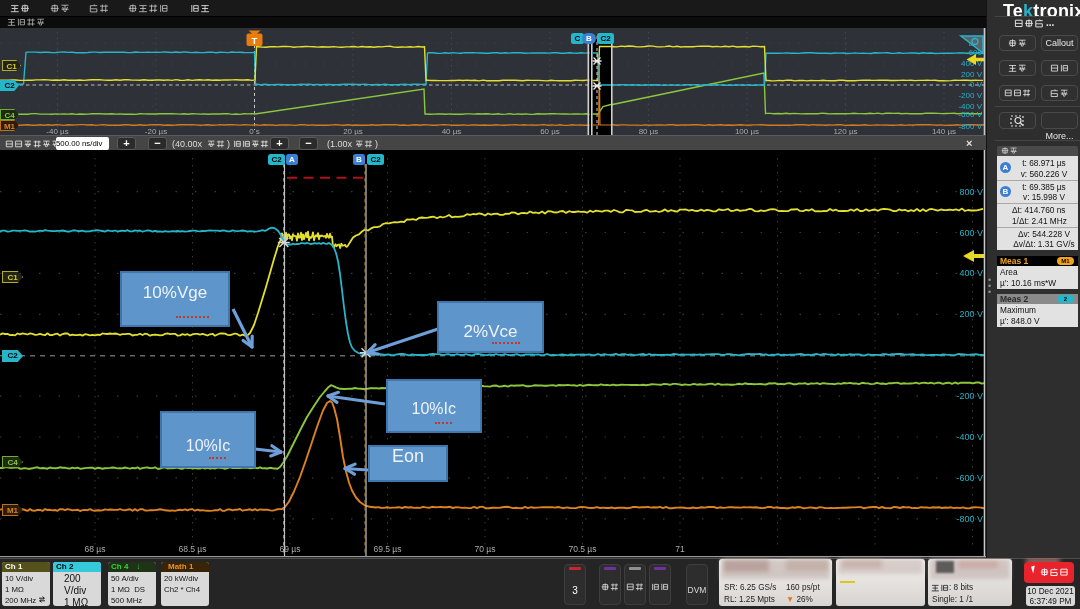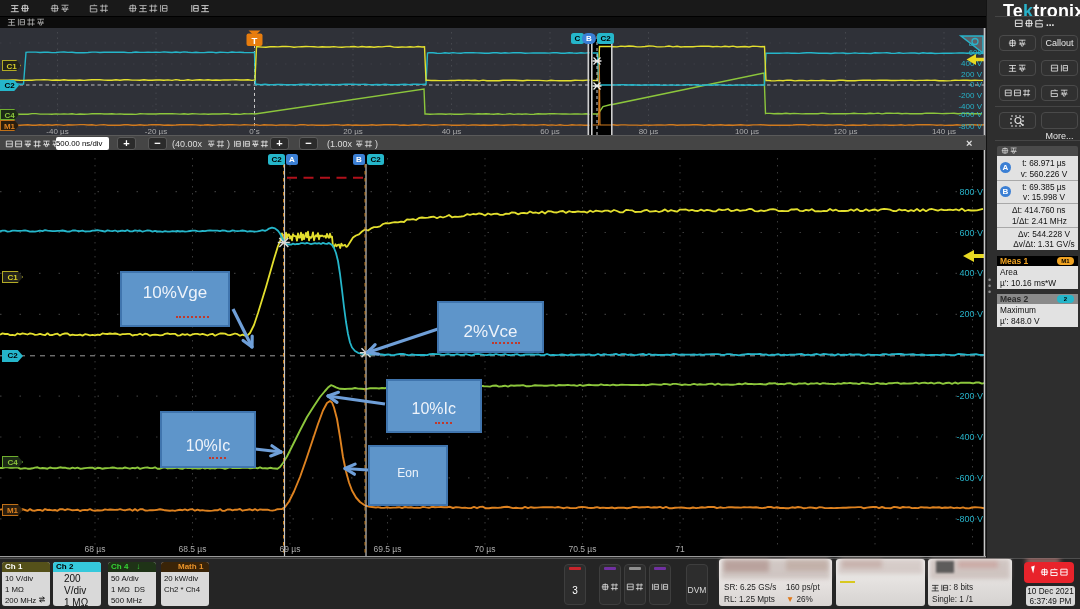--- a/index.html
+++ b/index.html
@@ -325,40 +325,40 @@
 <div class="badge" style="left:353px;top:154px;width:12px;background:#3b7fd4;color:#fff">B</div>
 <div class="badge" style="left:367px;top:154px;width:17px;background:#25b6ca;color:#000">C2</div>
 <div class="chev" style="left:2px;top:271px;background:#23231a;border:1px solid #b3ab25;color:#d5cd2a">C1</div>
 <div class="chev" style="left:2px;top:350px;background:#25b6ca;color:#000">C2</div>
 <div class="chev" style="left:2px;top:456px;background:#1c2a16;border:1px solid #6fae2e;color:#8cc63c">C4</div>
 <div class="chev" style="left:2px;top:504px;background:#2a1d0d;border:1px solid #c07018;color:#de8220">M1</div>
 <div class="callout" style="left:120px;top:271px;width:110px;height:56px;font-size:17px;padding-top:11px;line-height:1">10%Vge<div style="position:absolute;left:50%;margin-left:1px;bottom:7px;width:33px;border-bottom:2px dotted #c0392b"></div></div>
 <div class="callout" style="left:437px;top:301px;width:107px;height:52px;font-size:17px;padding-top:20px;line-height:1">2%Vce<div style="position:absolute;left:50%;margin-left:1px;bottom:7px;width:28px;border-bottom:2px dotted #c0392b"></div></div>
 <div class="callout" style="left:160px;top:411px;width:96px;height:57px;font-size:16px;padding-top:25px;line-height:1">10%Ic<div style="position:absolute;left:50%;margin-left:1px;bottom:7px;width:17px;border-bottom:2px dotted #c0392b"></div></div>
 <div class="callout" style="left:385.5px;top:379px;width:96.5px;height:54px;font-size:16px;padding-top:20px;line-height:1">10%Ic<div style="position:absolute;left:50%;margin-left:1px;bottom:7px;width:17px;border-bottom:2px dotted #c0392b"></div></div>
-<div class="callout" style="left:368px;top:445px;width:80px;height:61px;font-size:12px;padding-top:20px;line-height:1">Eon</div>
+<div class="callout" style="left:368px;top:445px;width:80px;height:37px;font-size:18px;line-height:1">Eon</div>
 <div class="abs" style="left:0;top:558px;width:1080px;height:51px;background:#252525;border-top:1px solid #4e4e4e"></div>
 <div class="abs" style="left:2px;top:562px;width:48px;height:44px;border-radius:3px;overflow:hidden;background:#d9d9d9">
     <div style="height:10px;background:#55511a;color:#fff;font-size:8px;font-weight:bold;line-height:10px;padding-left:3px">Ch 1</div>
     <div style="padding:1px 0 0 3px;color:#111;font-size:7.8px;line-height:11px">10 V/div<br>1 MΩ<br>200 MHz <svg width="8" height="7" style="vertical-align:baseline">
         <path d="M1 2.2 H6 M4.5 0.7 L6.5 2.2 L4.5 3.7 M7 4.8 H2 M3.5 3.3 L1.5 4.8 L3.5 6.3" stroke="#222" stroke-width="1" fill="none"></path>
       </svg></div>
   </div>
 <div class="abs" style="left:53px;top:562px;width:48px;height:44px;border-radius:3px;overflow:hidden;background:#d9d9d9">
     <div style="height:10px;background:#35c9dc;color:#000;font-size:8px;font-weight:bold;line-height:10px;padding-left:3px">Ch 2</div>
     <div style="padding:1px 0 0 11px;color:#111;font-size:10px;line-height:12px">200 V/div<br>1 MΩ<br>200 MHz <svg width="8" height="7" style="vertical-align:baseline">
         <path d="M1 2.2 H6 M4.5 0.7 L6.5 2.2 L4.5 3.7 M7 4.8 H2 M3.5 3.3 L1.5 4.8 L3.5 6.3" stroke="#222" stroke-width="1" fill="none"></path>
       </svg></div>
   </div>
 <div class="abs" style="left:108px;top:562px;width:48px;height:44px;border-radius:3px;overflow:hidden;background:#d9d9d9">
     <div style="height:10px;background:#1f3317;color:#35d435;font-size:8px;font-weight:bold;line-height:10px;padding-left:3px">Ch 4<span style="margin-left:8px">↓</span></div>
     <div style="padding:1px 0 0 3px;color:#111;font-size:7.8px;line-height:11px">50 A/div<br>1 MΩ&nbsp;&nbsp;DS<br>500 MHz</div>
   </div>
 <div class="abs" style="left:161px;top:562px;width:48px;height:44px;border-radius:3px;overflow:hidden;background:#d9d9d9">
-    <div style="height:10px;background:#3a2408;color:#e8922a;font-size:8px;font-weight:bold;line-height:10px;padding-left:17px">Math 1</div>
+    <div style="height:10px;background:#3a2408;color:#e8922a;font-size:8px;font-weight:bold;line-height:10px;padding-left:7px">Math 1</div>
     <div style="padding:1px 0 0 3px;color:#111;font-size:7.8px;line-height:11px">20 kW/div<br>Ch2 * Ch4</div>
   </div>
 <div class="abs" style="left:564px;top:564px;width:22px;height:41px;background:#2d2d2d;border:1px solid #3e3e3e;border-radius:4px">
     <div style="margin:2px 4px 0 4px;height:2.5px;background:#c8252c;border-radius:1px"></div>
     <div style="margin-top:11px;text-align:center;color:#e0e0e0;font-size:8px"></div>
   </div>
 <div class="abs" style="left:566px;top:585px;width:18px;text-align:center;color:#fff;font-size:10px">3</div>
 <div class="abs" style="left:599px;top:564px;width:22px;height:41px;background:#2d2d2d;border:1px solid #3e3e3e;border-radius:4px">
     <div style="margin:2px 4px 0 4px;height:2.5px;background:#7030a0;border-radius:1px"></div>
     <div style="margin-top:13px;text-align:center;line-height:0"><svg width="18" height="8.5" viewBox="0 0 18 8.5" style="display:inline-block;vertical-align:top">

